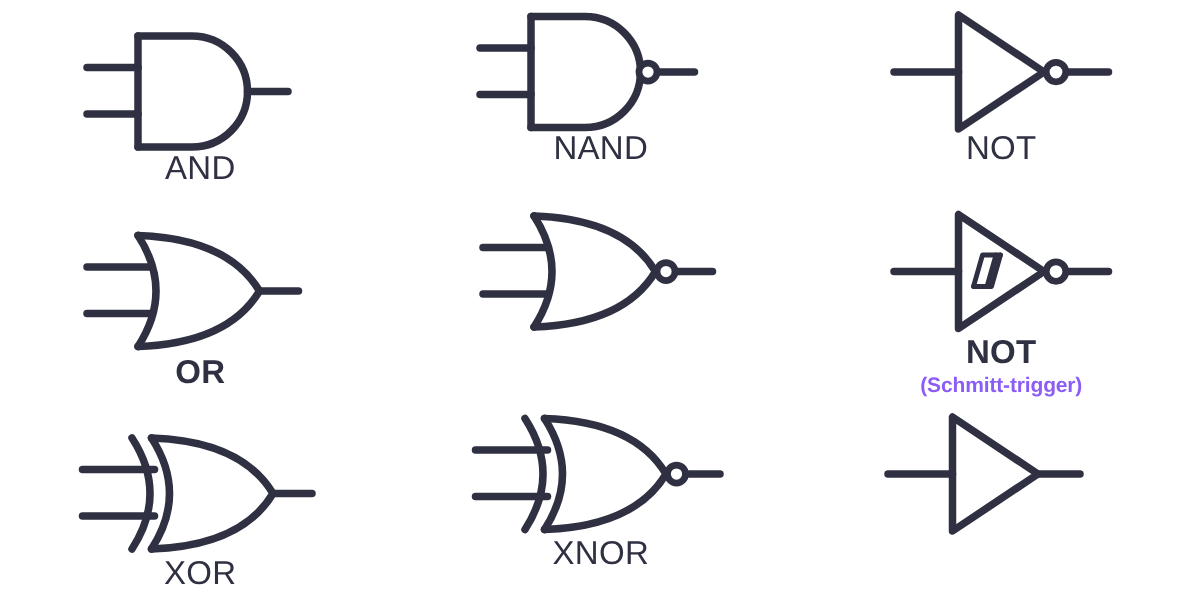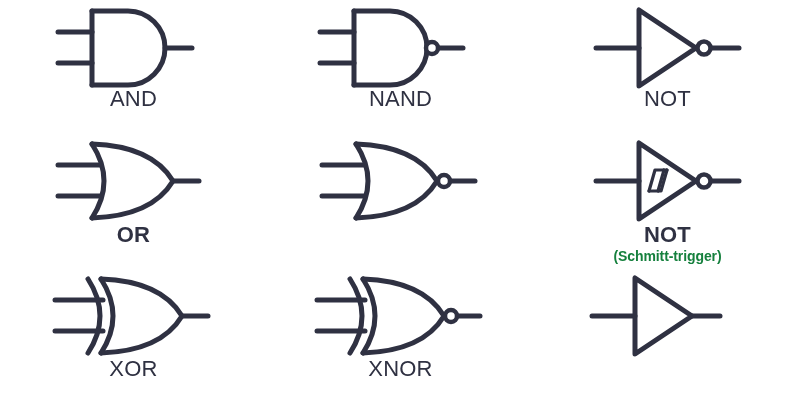--- a/index.html
+++ b/index.html
@@ -42,32 +42,32 @@
     font-size: 22px;
     font-weight: 400;
     letter-spacing: 0.2px;
     white-space: nowrap;
   }
   .gate-sublabel {
     position: absolute;
     left: 0;
     width: 267px;
     text-align: center;
-    color: #15803d;
+    color: #8b5cf6;
     font-family: "Liberation Sans", sans-serif;
     font-size: 14px;
     font-weight: 700;
     letter-spacing: -0.1px;
     white-space: nowrap;
   }
   
   .row1 { top: 0px; }
   .row2 { top: 133px; }
   .row3 { top: 268px; }
-  .col1 { left: 0px; }
+  .col1 { left: 0px; margin-top: 13px; }
   .col2 { left: 267px; }
   .col3 { left: 534px; }
 
   .lbl-row1 { top: 86px; }
   .lbl-row2 { top: 89px; font-weight: bold; }
   .lbl-row3 { top: 88px; }
   .sublbl-row2 { top: 115px; }
 
   svg path, svg line, svg circle, svg polyline {
     stroke: #2f3142;

